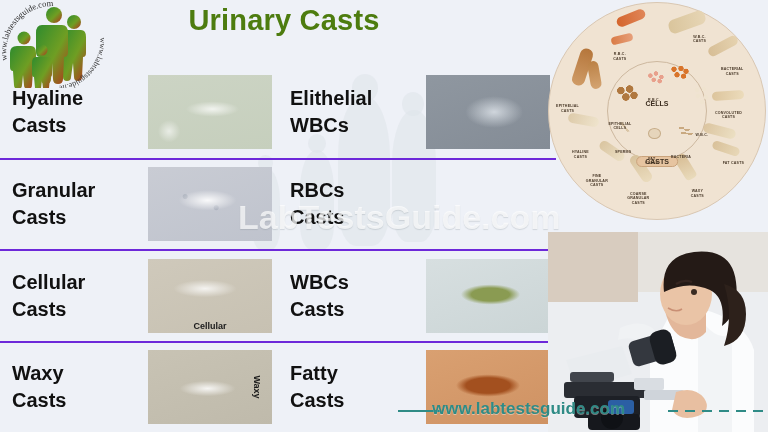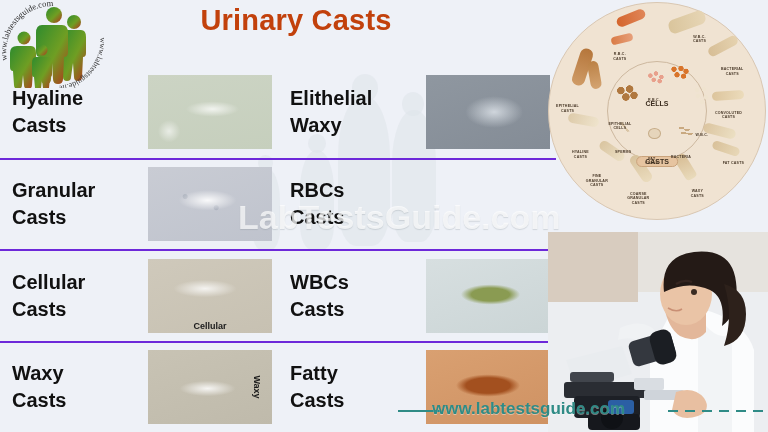--- a/index.html
+++ b/index.html
@@ -10,22 +10,22 @@
     position:relative;
   }
 
   
   .ghost-layer{position:absolute;inset:0;pointer-events:none;z-index:0;}
   .ghost{position:absolute;background:#dfe3e9;opacity:.55;border-radius:48% 48% 35% 35%/40% 40% 25% 25%;}
   .ghost-head{position:absolute;background:#dfe3e9;opacity:.55;border-radius:50%;}
 
   
   .title{
-    position:absolute;left:16px;top:4px;width:560px;text-align:center;
-    font-size:29px;font-weight:bold;color:#c2410c;letter-spacing:.2px;z-index:6;
+    position:absolute;left:4px;top:4px;width:560px;text-align:center;
+    font-size:29px;font-weight:bold;color:#4d7c0f;letter-spacing:.2px;z-index:6;
   }
 
   
   .logo{position:absolute;left:2px;top:2px;width:106px;height:86px;z-index:8;}
 
   
   .grid{position:absolute;left:0;top:66px;width:556px;height:366px;z-index:4;}
   .row{position:relative;height:91.5px;width:100%;}
   .row + .row{border-top:2px solid #6d28d9;}
   .cell{position:absolute;top:0;height:100%;display:flex;align-items:center;}
@@ -156,21 +156,21 @@
 <div class="grid">
 
   <div class="row">
     <div class="cell left">
       <div class="cell-label" style="white-space: pre-line;">Hyaline
 Casts</div>
       <div class="cell-img m-hyaline"></div>
     </div>
     <div class="cell right">
       <div class="cell-label" style="white-space: pre-line;">Elithelial
-Waxy</div>
+WBCs</div>
       <div class="cell-img m-epi"></div>
     </div>
   </div>
 
   <div class="row">
     <div class="cell left">
       <div class="cell-label" style="white-space: pre-line;">Granular
 Casts</div>
       <div class="cell-img m-granular"></div>
     </div>

